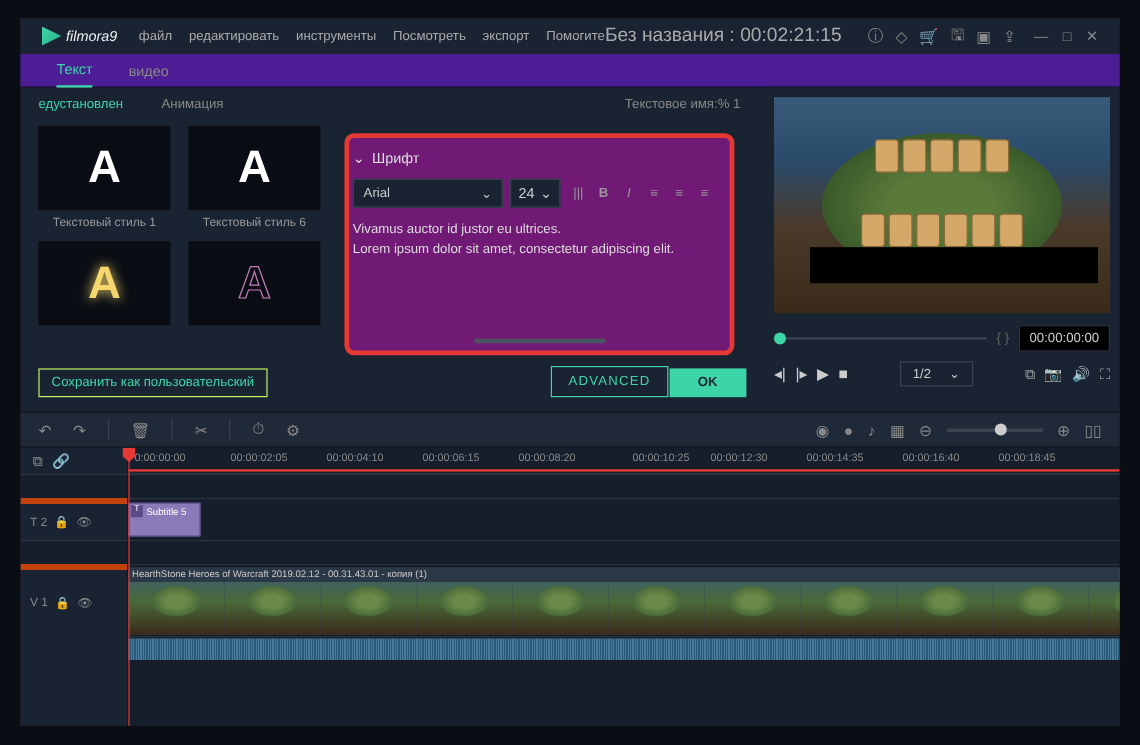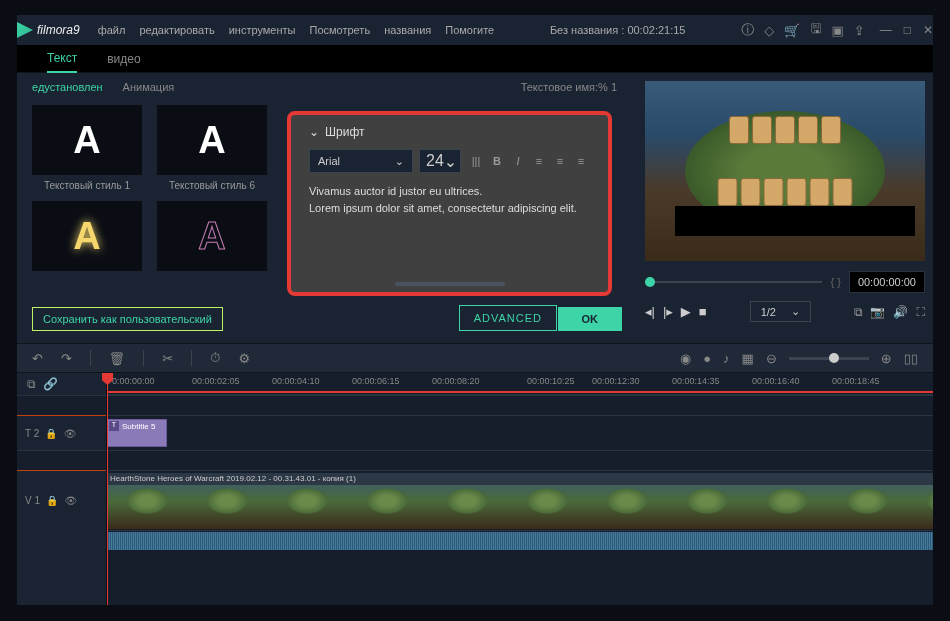--- a/index.html
+++ b/index.html
@@ -1,54 +1,54 @@
 <!DOCTYPE html>
 <html><head>
 <meta charset="utf-8">
 <style>
 *{box-sizing:border-box;margin:0;padding:0;font-family:Arial,sans-serif;user-select:none}
 body{background:#0a0e14;width:950px;height:621px;overflow:hidden;color:#ccc;font-size:12px;position:relative}
 .app{background:#1a2332;width:916px;height:590px;position:absolute;top:15px;left:17px;display:flex;flex-direction:column}
-.titlebar{height:30px;display:flex;align-items:center;padding:0 0;background:#1a2332}
+.titlebar{height:30px;display:flex;align-items:center;padding:0 18px;background:#1a2332}
 .logo{display:flex;align-items:center;gap:4px;margin-right:18px}
 .logo-icon{width:16px;height:16px;background:linear-gradient(135deg,#3dd4a7,#2bb58e);clip-path:polygon(0 0,100% 50%,0 100%)}
 .logo-text{color:#eee;font-size:12px;font-style:italic}
 .menu{display:flex;gap:14px;color:#aaa;font-size:11px}
 .menu span{cursor:pointer}
-.title-center{flex:1;text-align:center;color:#aaa;font-size:11px}
+.title-center{flex:1;text-align:left;color:#aaa;font-size:16px}
 .title-icons{display:flex;gap:10px;align-items:center;color:#888}
 .title-icons span{cursor:pointer;font-size:13px}
 .win-btns{display:flex;gap:12px;margin-left:15px;color:#888}
 .win-btns span{cursor:pointer}
-.tabs-row{height:28px;display:flex;align-items:center;padding:0 30px;background:#000000;gap:30px;border-bottom:1px solid #0f1419}
+.tabs-row{height:28px;display:flex;align-items:center;padding:0 30px;background:#4c1d95;gap:30px;border-bottom:1px solid #0f1419}
 .tab{color:#888;padding:6px 0;cursor:pointer}
 .tab.active{color:#3dd4a7;border-bottom:2px solid #3dd4a7}
 .main-area{display:flex;height:270px}
 .left-panel{width:620px;position:relative;padding:8px 15px}
-.sub-tabs{display:flex;gap:20px;font-size:11px;margin-bottom:12px}
+.sub-tabs{display:flex;gap:32px;font-size:11px;margin-bottom:12px}
 .sub-tab{color:#888;cursor:pointer}
 .sub-tab.active{color:#3dd4a7}
 .text-name{position:absolute;right:20px;top:8px;color:#888;font-size:11px}
 .styles-grid{display:flex;gap:15px;margin-top:8px}
 .style-item{width:110px}
 .style-thumb{height:70px;background:#0a0e14;display:flex;align-items:center;justify-content:center;margin-bottom:5px}
 .style-thumb .A{font-size:38px;font-weight:900;color:#fff}
 .style-2 .A{color:#fff}
 .style-3 .A{color:#f5d76e;text-shadow:0 0 10px #f5d76e}
 .style-4 .A{color:transparent;-webkit-text-stroke:1px #c77db8}
 .style-label{text-align:center;font-size:10px;color:#999}
 .save-btn{position:absolute;bottom:12px;left:15px;border:1px solid #bef264;color:#3dd4a7;padding:5px 10px;background:transparent;cursor:pointer;font-size:11px}
 .adv-btn{position:absolute;bottom:12px;right:80px;border:1px solid #3dd4a7;color:#3dd4a7;padding:6px 14px;background:transparent;cursor:pointer;font-size:11px;letter-spacing:1px}
 .ok-btn{position:absolute;bottom:12px;right:15px;background:#3dd4a7;color:#1a2332;border:none;padding:6px 24px;cursor:pointer;font-size:11px;font-weight:bold}
-.font-panel{position:absolute;top:38px;left:270px;width:325px;height:185px;background:#404040;border:4px solid #e53935;border-radius:8px;padding:10px 18px}
+.font-panel{position:absolute;top:38px;left:270px;width:325px;height:185px;background:#701a75;border:4px solid #e53935;border-radius:8px;padding:10px 3px}
 .font-header{display:flex;align-items:center;gap:6px;color:#ddd;margin-bottom:10px;font-size:12px}
 .font-header::before{content:'⌄';font-size:12px}
 .font-controls{display:flex;gap:6px;align-items:center;margin-bottom:10px}
 .font-select{background:#1a2332;border:1px solid #3a4451;color:#ccc;padding:4px 8px;width:125px;height:24px;font-size:11px;display:flex;align-items:center;justify-content:space-between}
-.size-select{background:#1a2332;border:1px solid #3a4451;color:#ccc;padding:4px 6px;width:42px;height:24px;font-size:16px;display:flex;align-items:center;justify-content:space-between}
+.size-select{background:#1a2332;border:1px solid #3a4451;color:#ccc;padding:4px 6px;width:42px;height:24px;font-size:12px;display:flex;align-items:center;justify-content:space-between}
 .fmt-btns{display:flex;gap:3px}
 .fmt-btn{width:18px;height:22px;display:flex;align-items:center;justify-content:center;color:#999;cursor:pointer;font-size:11px}
 .text-area{color:#ddd;font-size:11px;line-height:1.5}
 .scroll-ind{position:absolute;bottom:6px;left:50%;transform:translateX(-50%);width:110px;height:4px;background:#4a5461;border-radius:2px}
 .preview{width:296px;padding:8px;background:#1a2332}
 .preview-video{width:280px;height:180px;background:linear-gradient(180deg,#3a5a7a 0%,#2a4a6a 30%,#4a3a2a 60%,#3a2a1a 100%);position:relative;overflow:hidden}
 .game-board{position:absolute;top:50%;left:50%;transform:translate(-50%,-50%);width:200px;height:120px;background:radial-gradient(ellipse,#5a7a3a 30%,#3a5a2a 70%);border-radius:50%}
 .cards-row{position:absolute;display:flex;gap:3px}
 .cards-row.top{top:35px;left:50%;transform:translateX(-50%)}
 .cards-row.bot{bottom:55px;left:50%;transform:translateX(-50%)}
@@ -66,21 +66,21 @@
 .play-right{display:flex;gap:8px;align-items:center;color:#999}
 .toolbar{height:30px;background:#1f2937;display:flex;align-items:center;padding:0 15px;gap:18px;border-top:1px solid #0f1419;border-bottom:1px solid #0f1419}
 .tool-icon{color:#888;cursor:pointer;font-size:13px}
 .tool-sep{width:1px;height:16px;background:#3a4451}
 .tool-right{margin-left:auto;display:flex;gap:12px;align-items:center}
 .zoom-slider{width:80px;height:3px;background:#3a4451;position:relative}
 .zoom-dot{width:10px;height:10px;background:#ccc;border-radius:50%;position:absolute;top:-4px;left:40px}
 .timeline{flex:1;background:#151e2a;display:flex;overflow:hidden;position:relative}
 .track-labels{width:90px;background:#1a2332;border-right:1px solid #0f1419}
 .link-icons{height:22px;display:flex;align-items:center;gap:8px;padding:0 10px;color:#888;font-size:12px}
-.track-label{height:35px;display:flex;align-items:center;gap:6px;padding:0 8px;color:#888;font-size:10px;border-top:1px solid #c2410c}
+.track-label{height:35px;display:flex;align-items:center;gap:6px;padding:0 8px;color:#888;font-size:10px;border-top:5px solid #c2410c}
 .track-label.tall{height:60px}
 .tracks-area{flex:1;position:relative}
 .ruler{height:22px;background:#151e2a;position:relative;border-bottom:1px solid #2a3441}
 .ruler-mark{position:absolute;top:3px;font-size:9px;color:#888}
 .ruler-red{position:absolute;top:0;bottom:0;left:0;right:0;border-top:2px solid #e53935;height:2px;top:18px}
 .playhead{position:absolute;left:0;top:0;bottom:0;width:1px;background:#e53935;z-index:5}
 .playhead::before{content:'';position:absolute;top:0;left:-5px;width:11px;height:12px;background:#e53935;clip-path:polygon(0 0,100% 0,100% 60%,50% 100%,0 60%)}
 .track{height:35px;background:#151e2a;border-top:1px solid #2a3441;position:relative}
 .track.tall{height:60px}
 .subtitle-clip{position:absolute;left:0;top:3px;width:60px;height:28px;background:#8b7ab8;border:1px solid #6b5a98;font-size:8px;color:#fff;padding:2px;overflow:hidden}
@@ -100,21 +100,21 @@
   <div class="titlebar">
     <div class="logo">
       <div class="logo-icon"></div>
       <span class="logo-text">filmora9</span>
     </div>
     <div class="menu">
       <span>файл</span>
       <span>редактировать</span>
       <span>инструменты</span>
       <span>Посмотреть</span>
-      <span>названия</span>
+      <span>экспорт</span>
       <span>Помогите</span>
     </div>
     <div class="title-center">Без названия : 00:02:21:15</div>
     <div class="title-icons">
       <span>ⓘ</span>
       <span>◇</span>
       <span>🛒</span>
       <span>🖫</span>
       <span>▣</span>
       <span>⇪</span>

